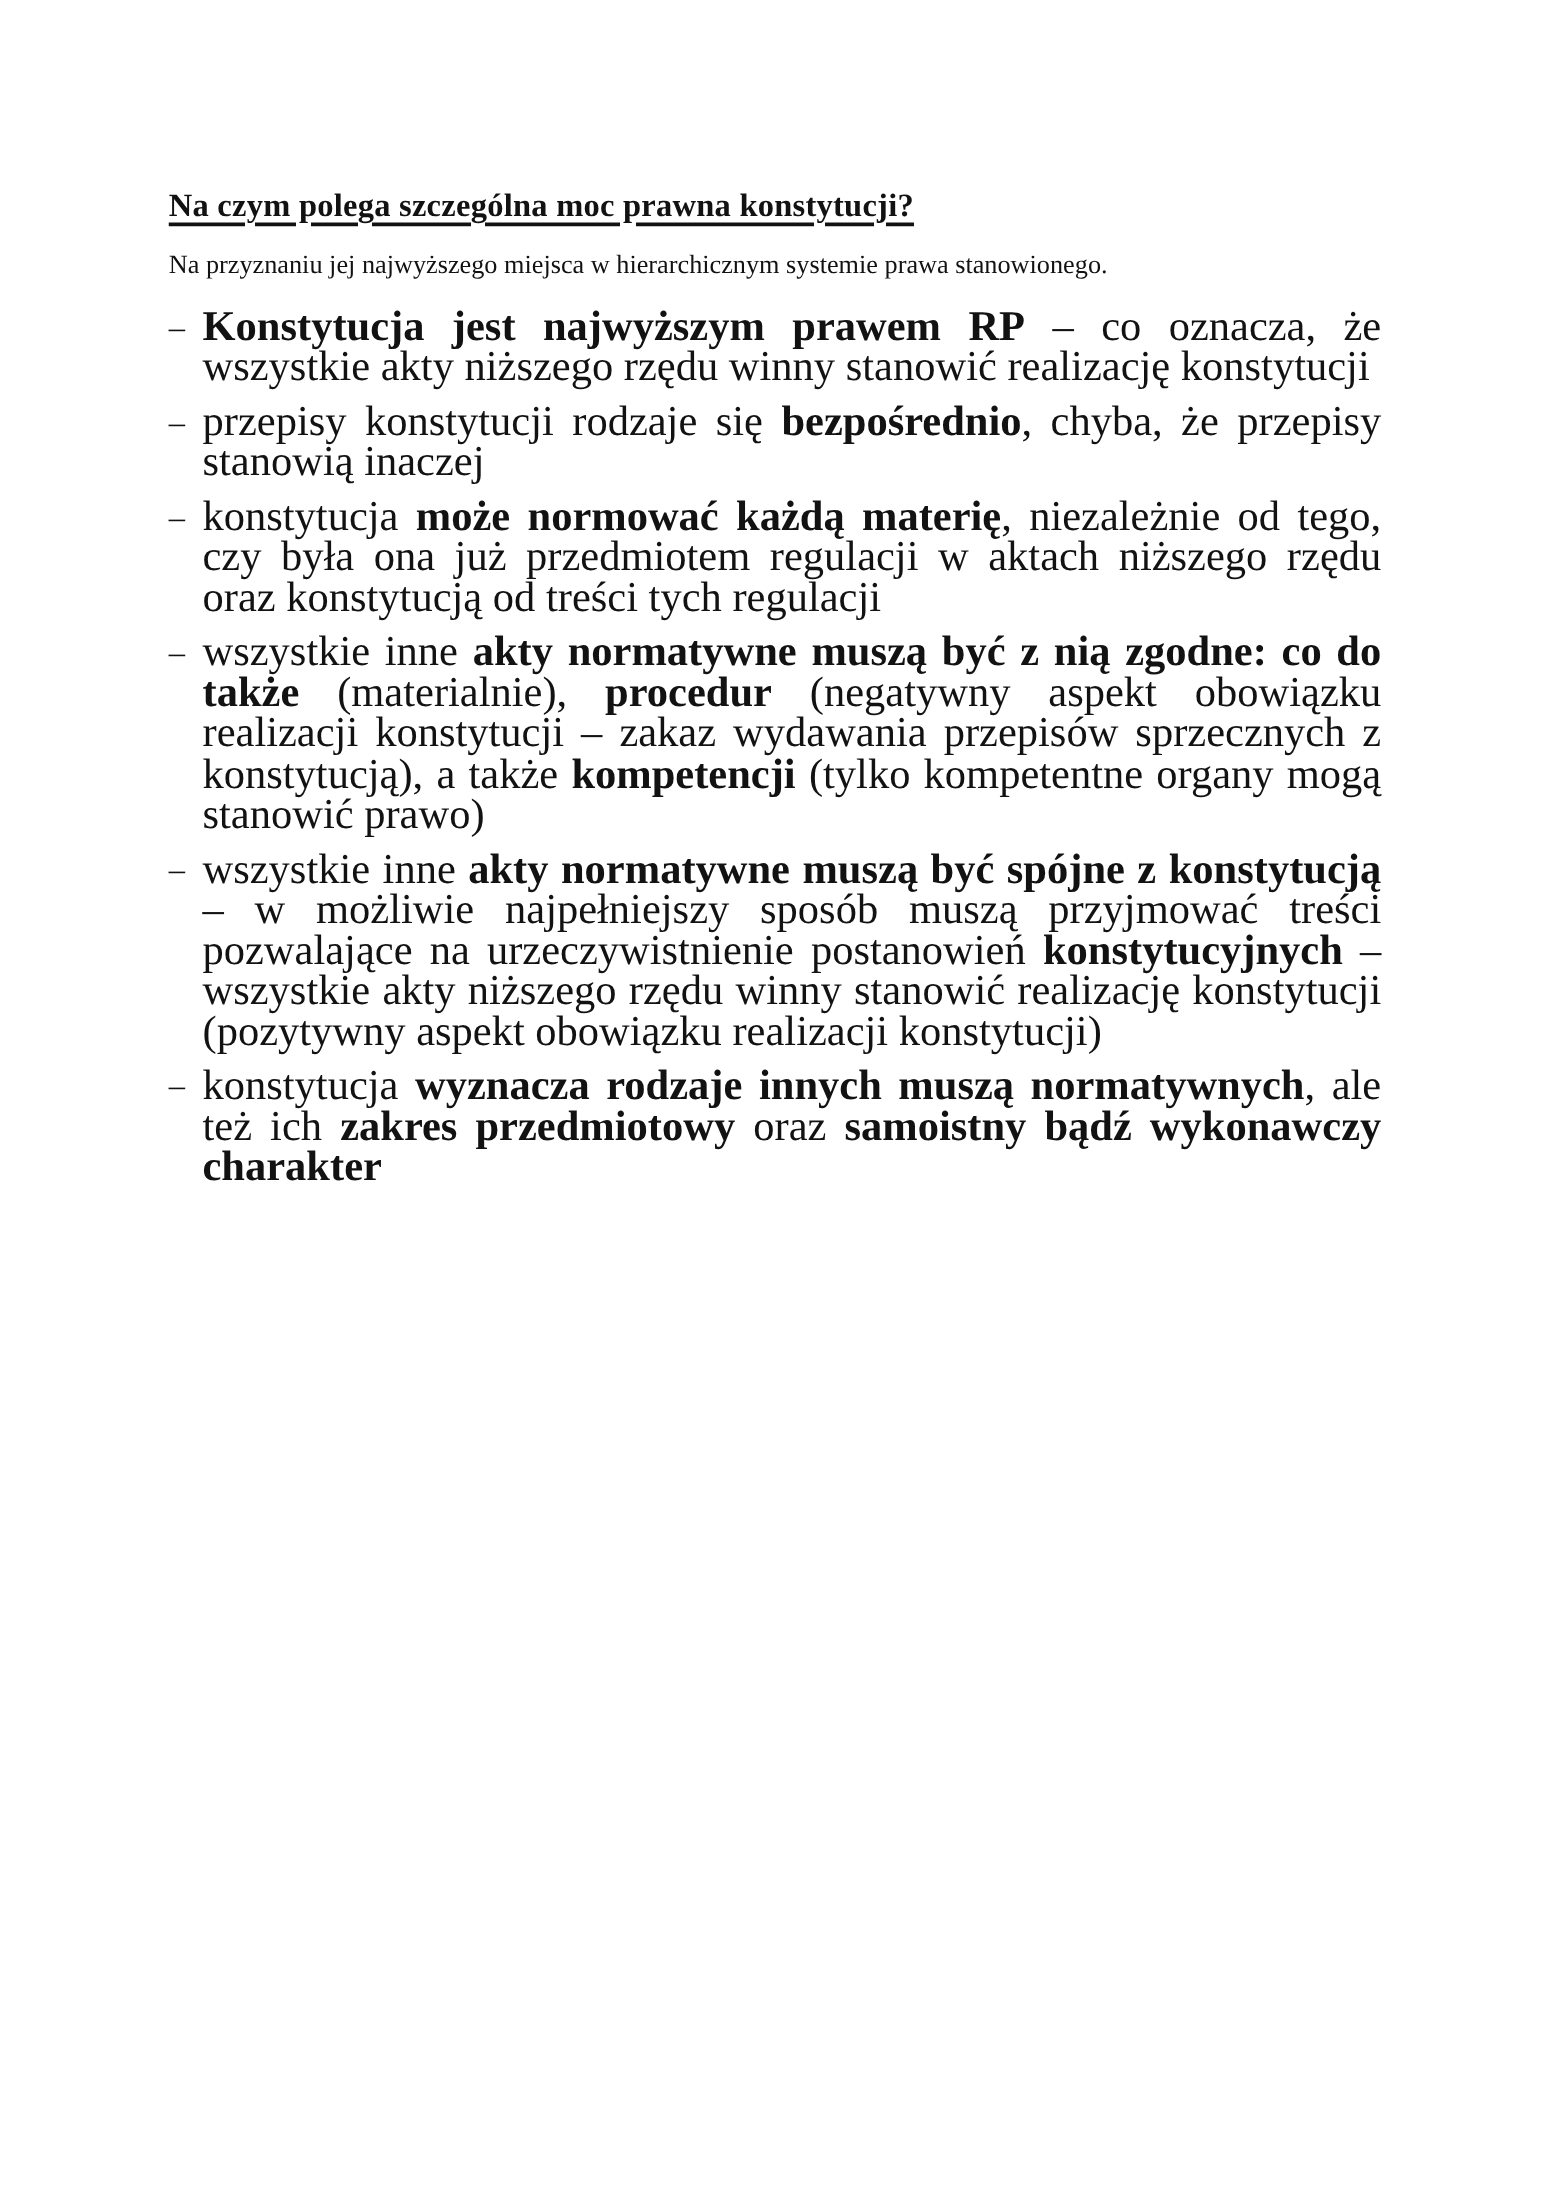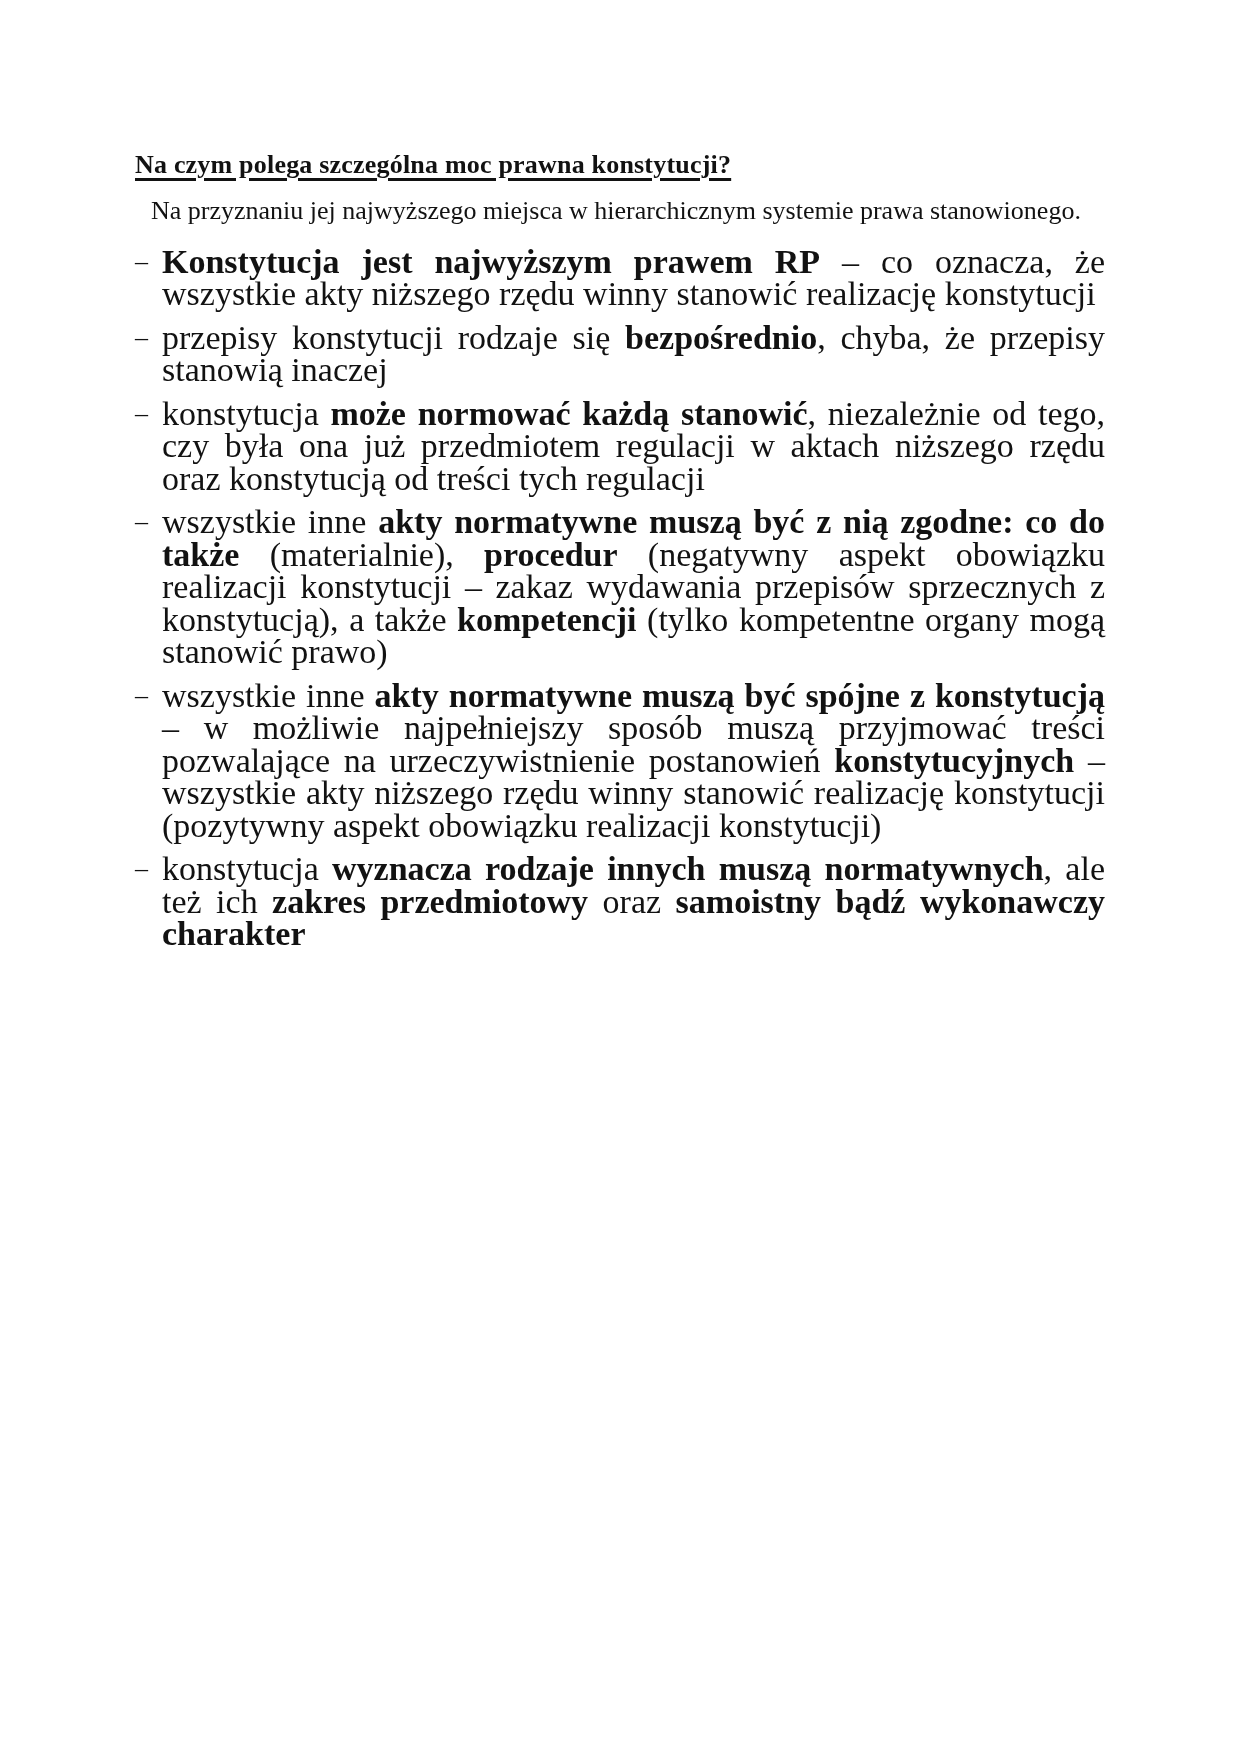--- a/index.html
+++ b/index.html
@@ -27,23 +27,23 @@
     margin: 0 0 14px 0;
     line-height: 33px;
     letter-spacing: 0.2px;
   }
   .doc-title span {
     text-decoration: underline;
     text-decoration-thickness: 2.5px;
     text-underline-offset: 5px;
   }
   .intro {
-    font-size: 26px;
+    font-size: 21px;
     line-height: 32.5px;
-    margin: 0 0 18px 16px;
+    margin: 0 0 18px 0;
     text-align: justify;
   }
   ul.bullets {
     list-style: none;
     margin: 0;
     padding: 0;
   }
   ul.bullets li {
     display: flex;
     align-items: flex-start;
@@ -76,21 +76,21 @@
       <li>
         <span class="marker">–</span>
         <span class="bullet-text"><b>Konstytucja jest najwyższym prawem RP</b><span> – co oznacza, że wszystkie akty niższego rzędu winny stanowić realizację konstytucji</span></span>
       </li>
       <li>
         <span class="marker">–</span>
         <span class="bullet-text"><span>przepisy konstytucji rodzaje się </span><b>bezpośrednio</b><span>, chyba, że przepisy stanowią inaczej</span></span>
       </li>
       <li>
         <span class="marker">–</span>
-        <span class="bullet-text"><span>konstytucja </span><b>może normować każdą stanowić</b><span>, niezależnie od tego, czy była ona już przedmiotem regulacji w aktach niższego rzędu oraz konstytucją od treści tych regulacji</span></span>
+        <span class="bullet-text"><span>konstytucja </span><b>może normować każdą materię</b><span>, niezależnie od tego, czy była ona już przedmiotem regulacji w aktach niższego rzędu oraz konstytucją od treści tych regulacji</span></span>
       </li>
       <li>
         <span class="marker">–</span>
         <span class="bullet-text"><span>wszystkie inne </span><b>akty normatywne muszą być z nią zgodne: co do także</b><span> (materialnie), </span><b>procedur</b><span> (negatywny aspekt obowiązku realizacji konstytucji – zakaz wydawania przepisów sprzecznych z konstytucją), a także </span><b>kompetencji</b><span> (tylko kompetentne organy mogą stanowić prawo)</span></span>
       </li>
       <li>
         <span class="marker">–</span>
         <span class="bullet-text"><span>wszystkie inne </span><b>akty normatywne muszą być spójne z konstytucją</b><span> – w możliwie najpełniejszy sposób muszą przyjmować treści pozwalające na urzeczywistnienie postanowień </span><b>konstytucyjnych</b><span> – wszystkie akty niższego rzędu winny stanowić realizację konstytucji (pozytywny aspekt obowiązku realizacji konstytucji)</span></span>
       </li>
       <li>

